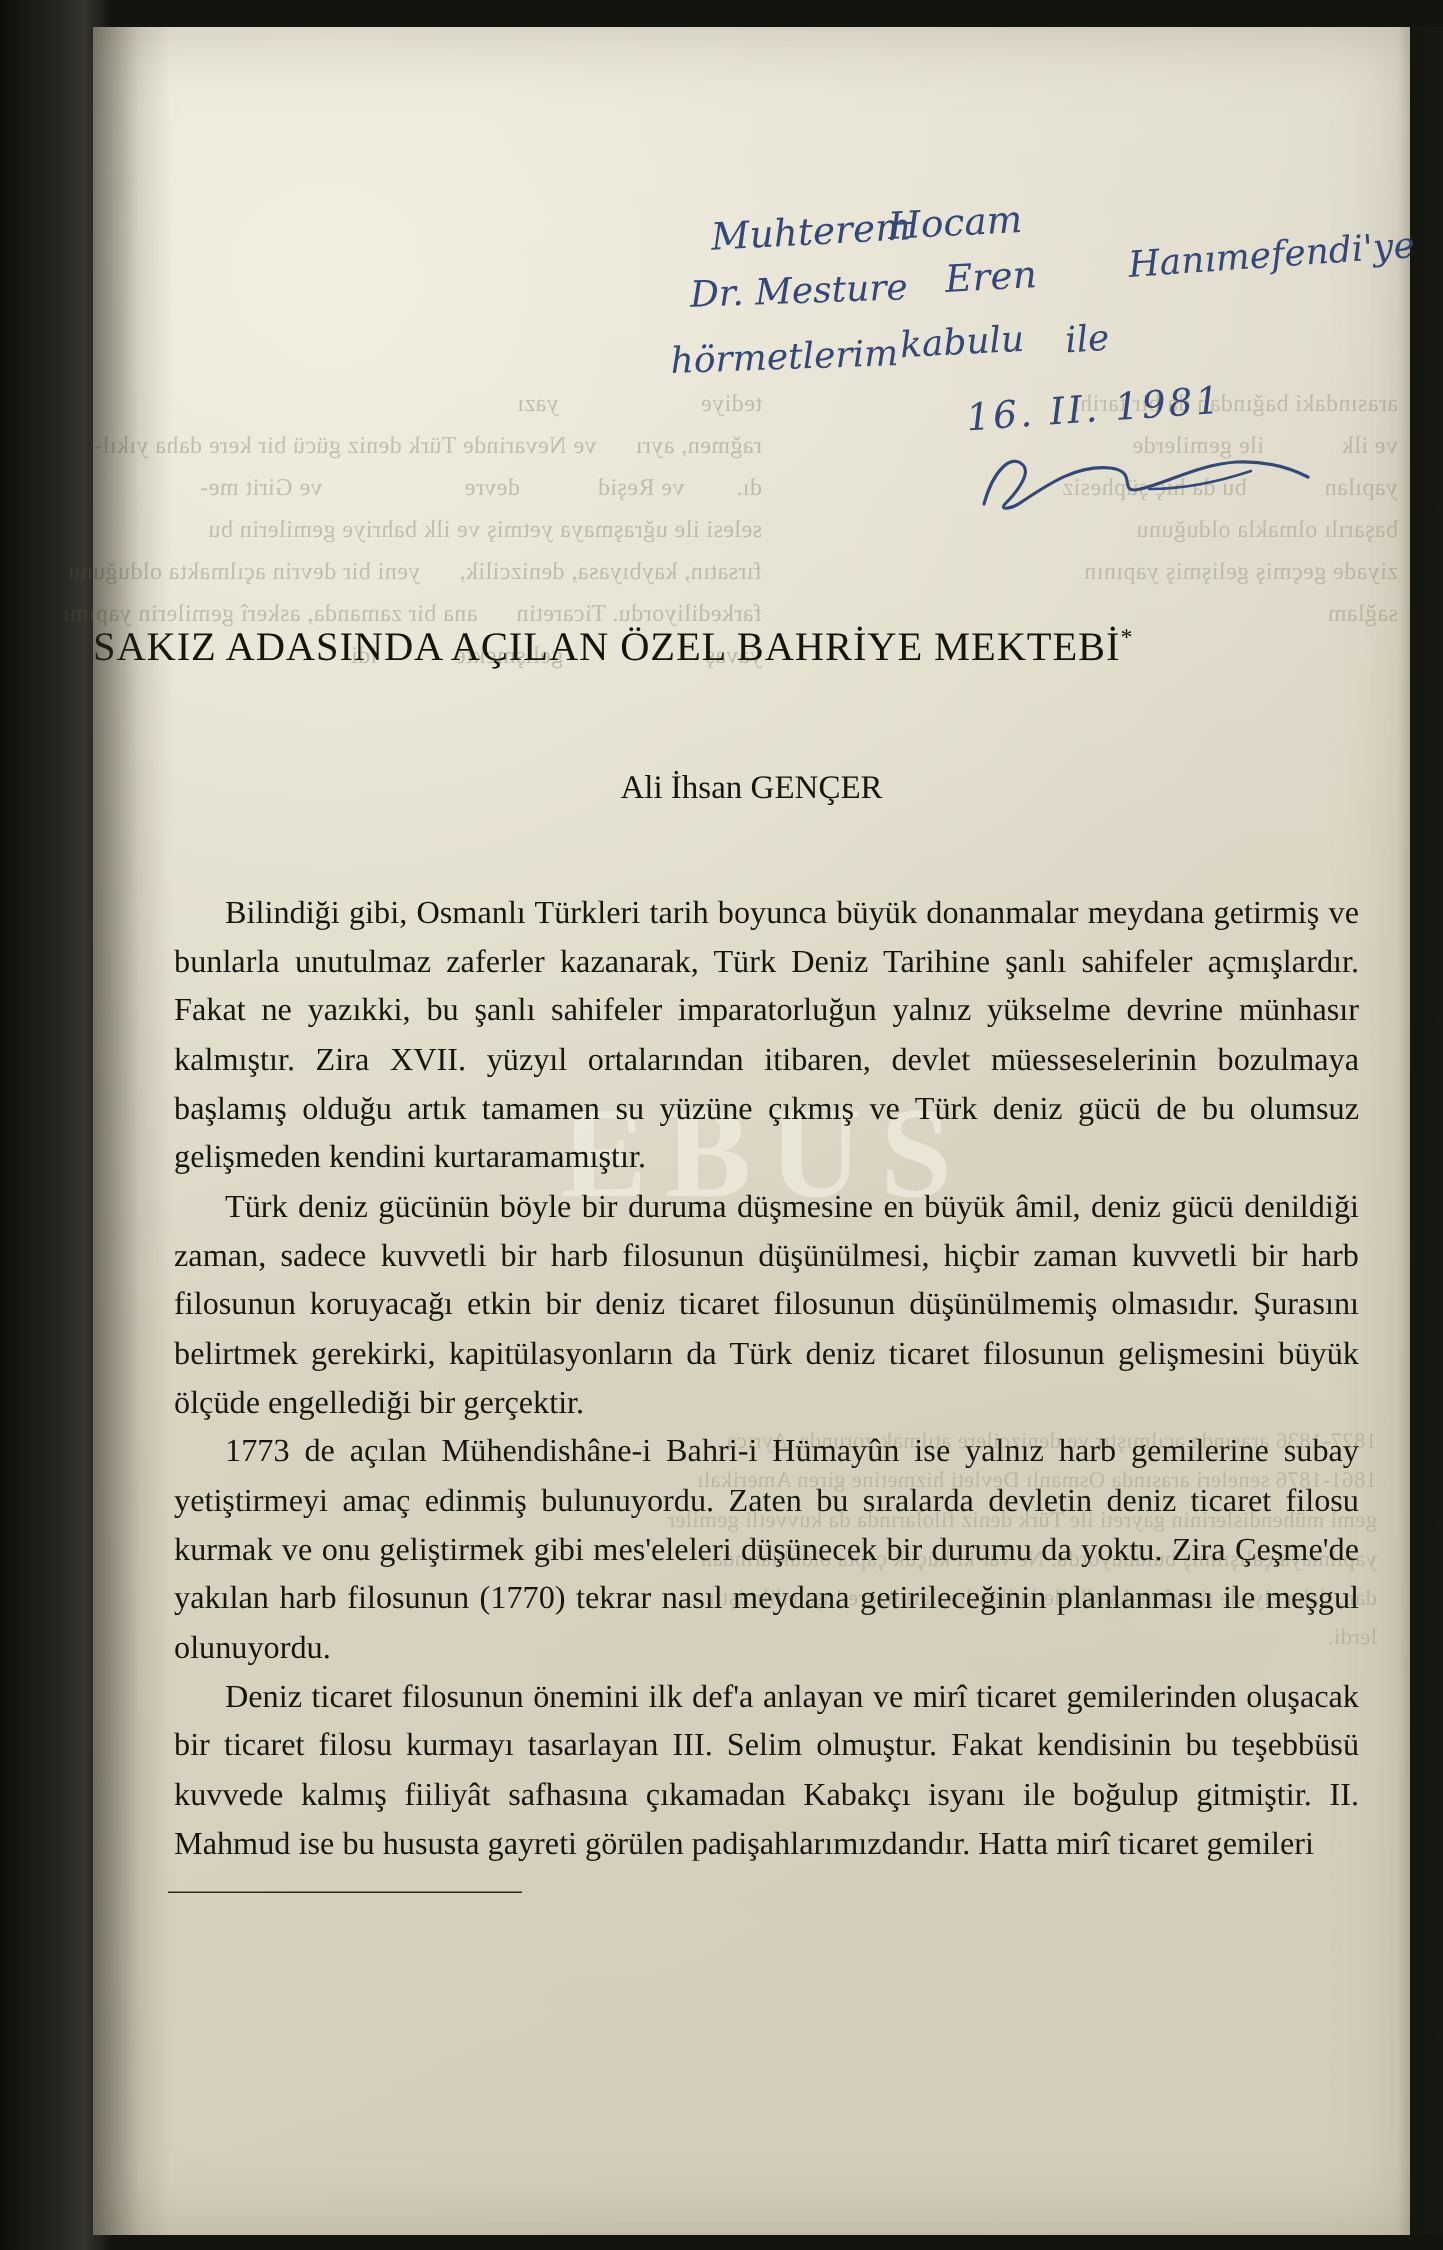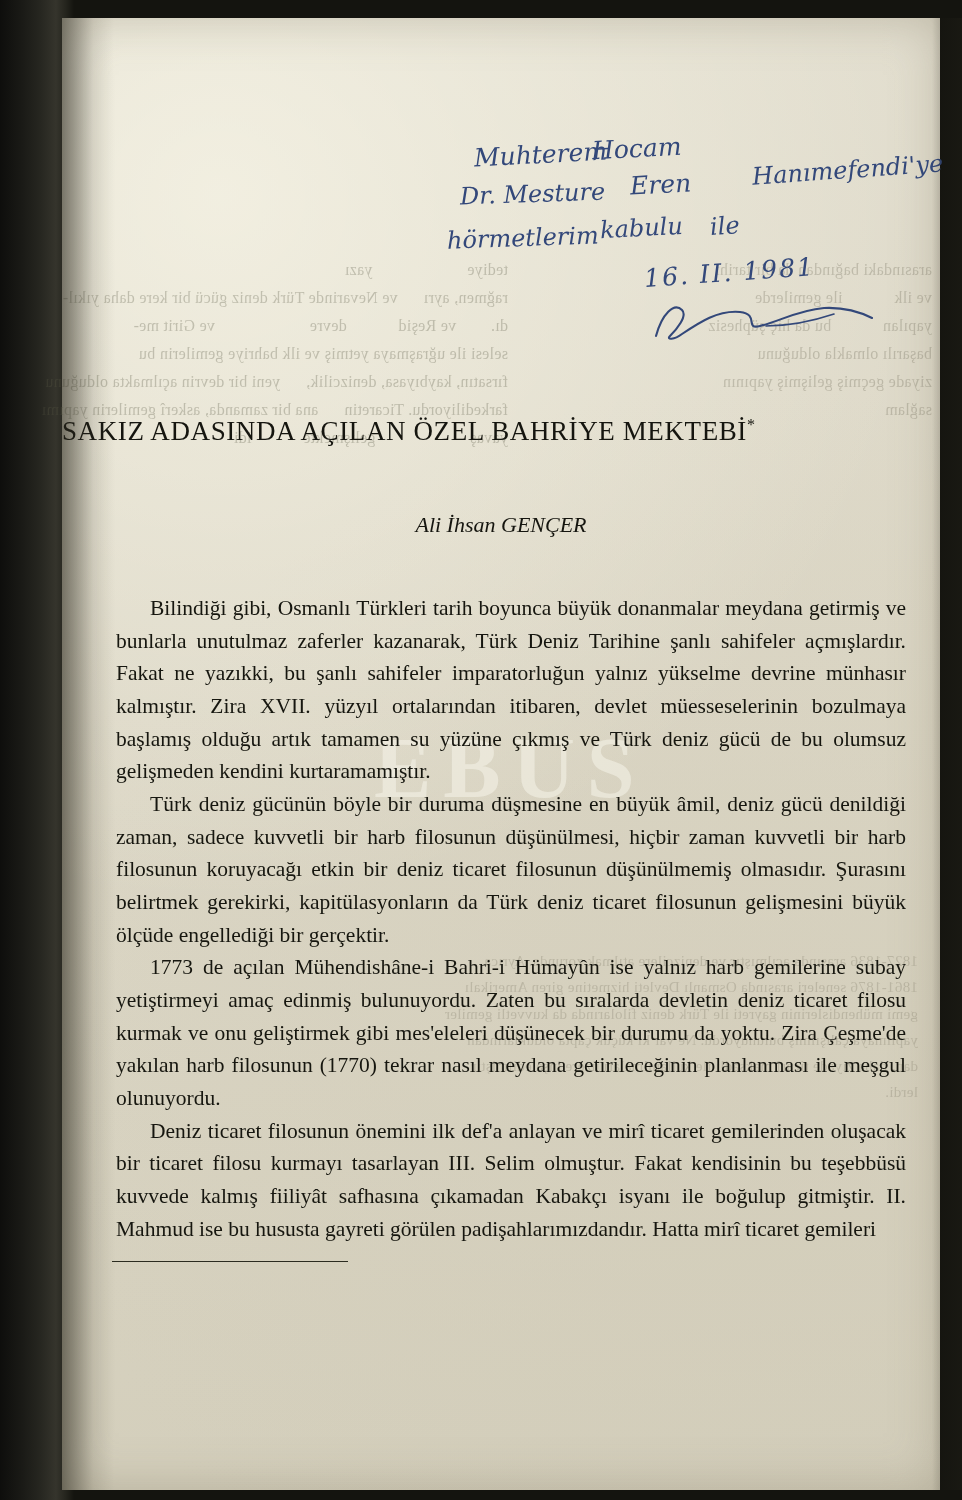--- a/index.html
+++ b/index.html
@@ -141,21 +141,20 @@
     font-family: "Liberation Serif", serif;
   }
   .title .star { font-size: 16px; vertical-align: super; }
   .author {
     position: absolute;
     left: 0;
     top: 494px;
     width: 878px;
     text-align: center;
     font-size: 22px;
-    font-style: italic;
     color: #15150f;
   }
   .body {
     position: absolute;
     left: 54px;
     top: 574px;
     width: 790px;
     font-size: 21.5px;
     line-height: 1.52;
     text-align: justify;

